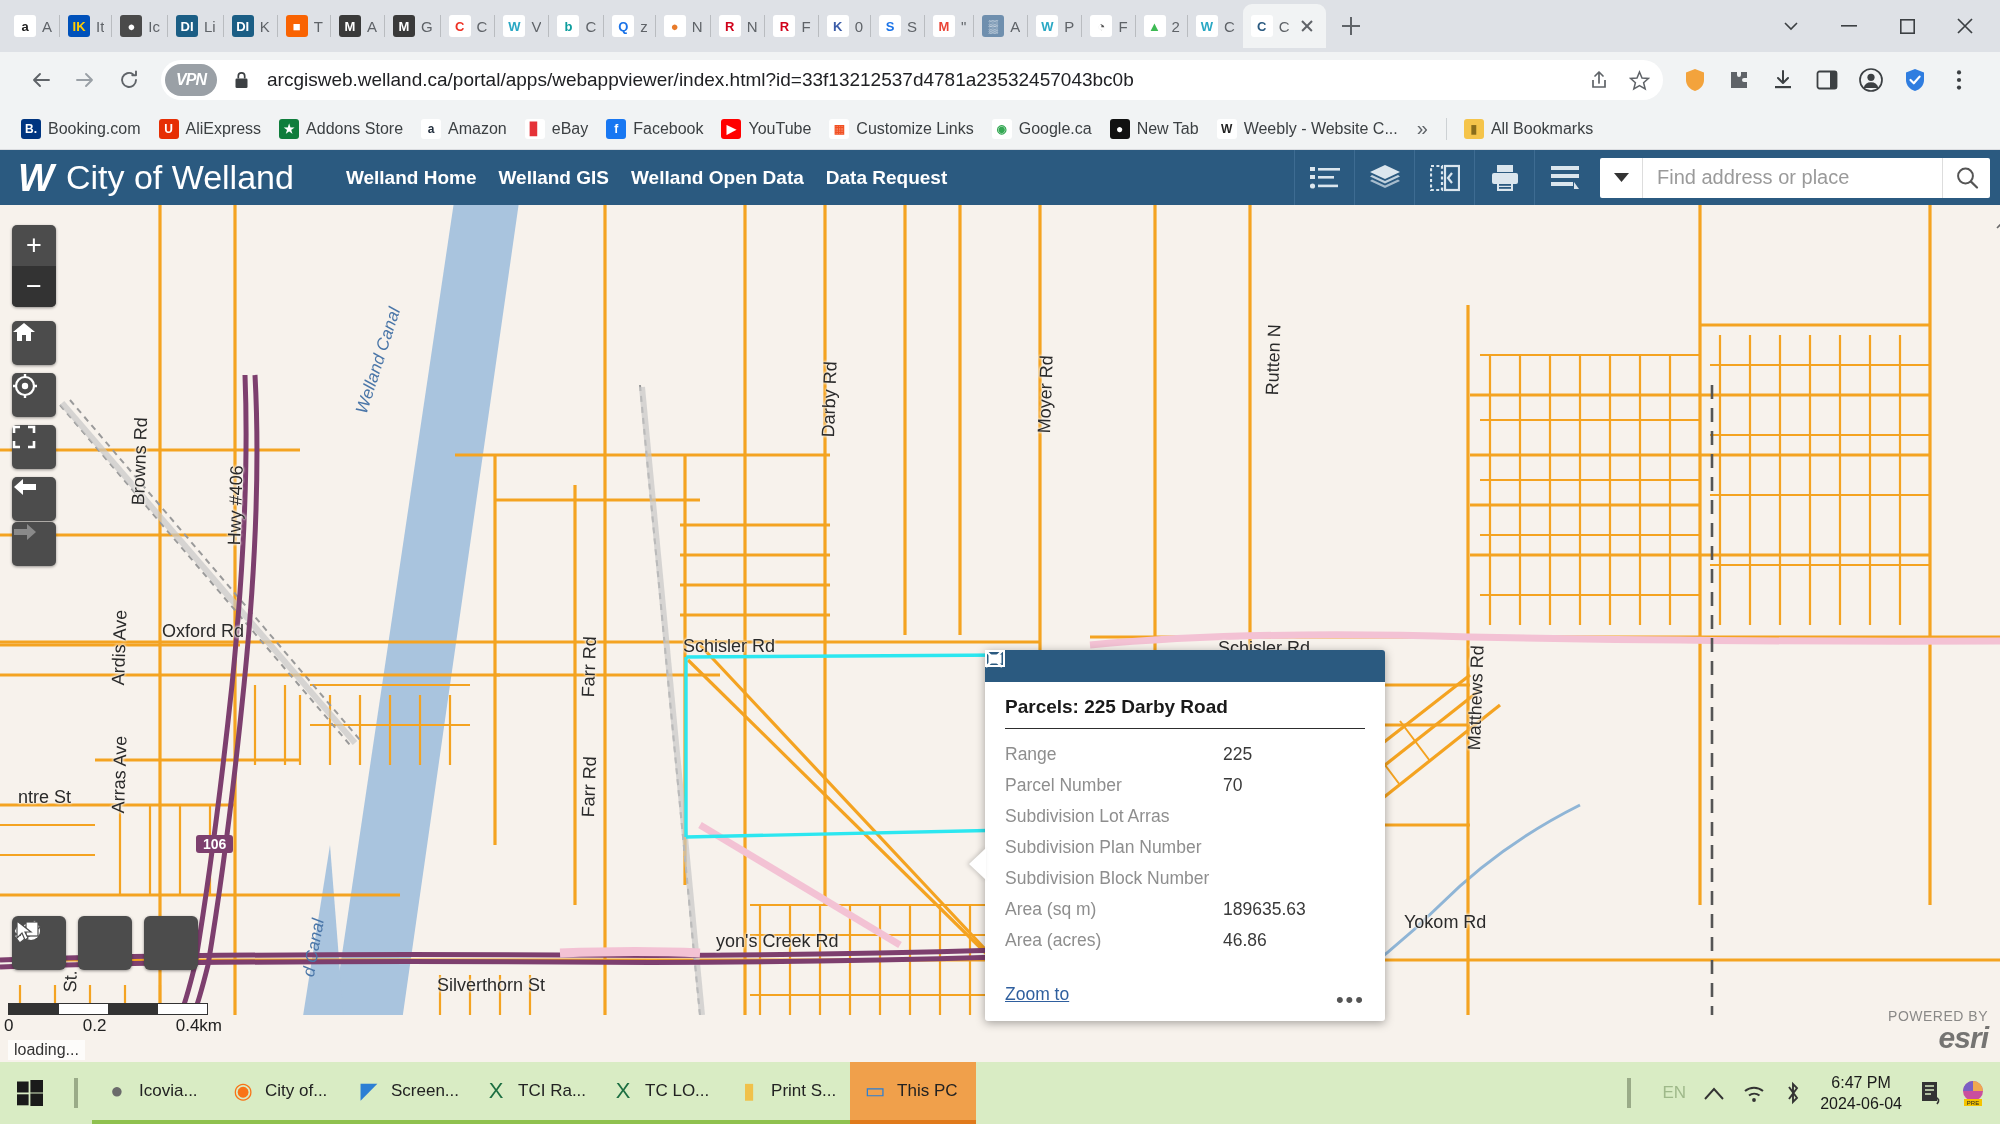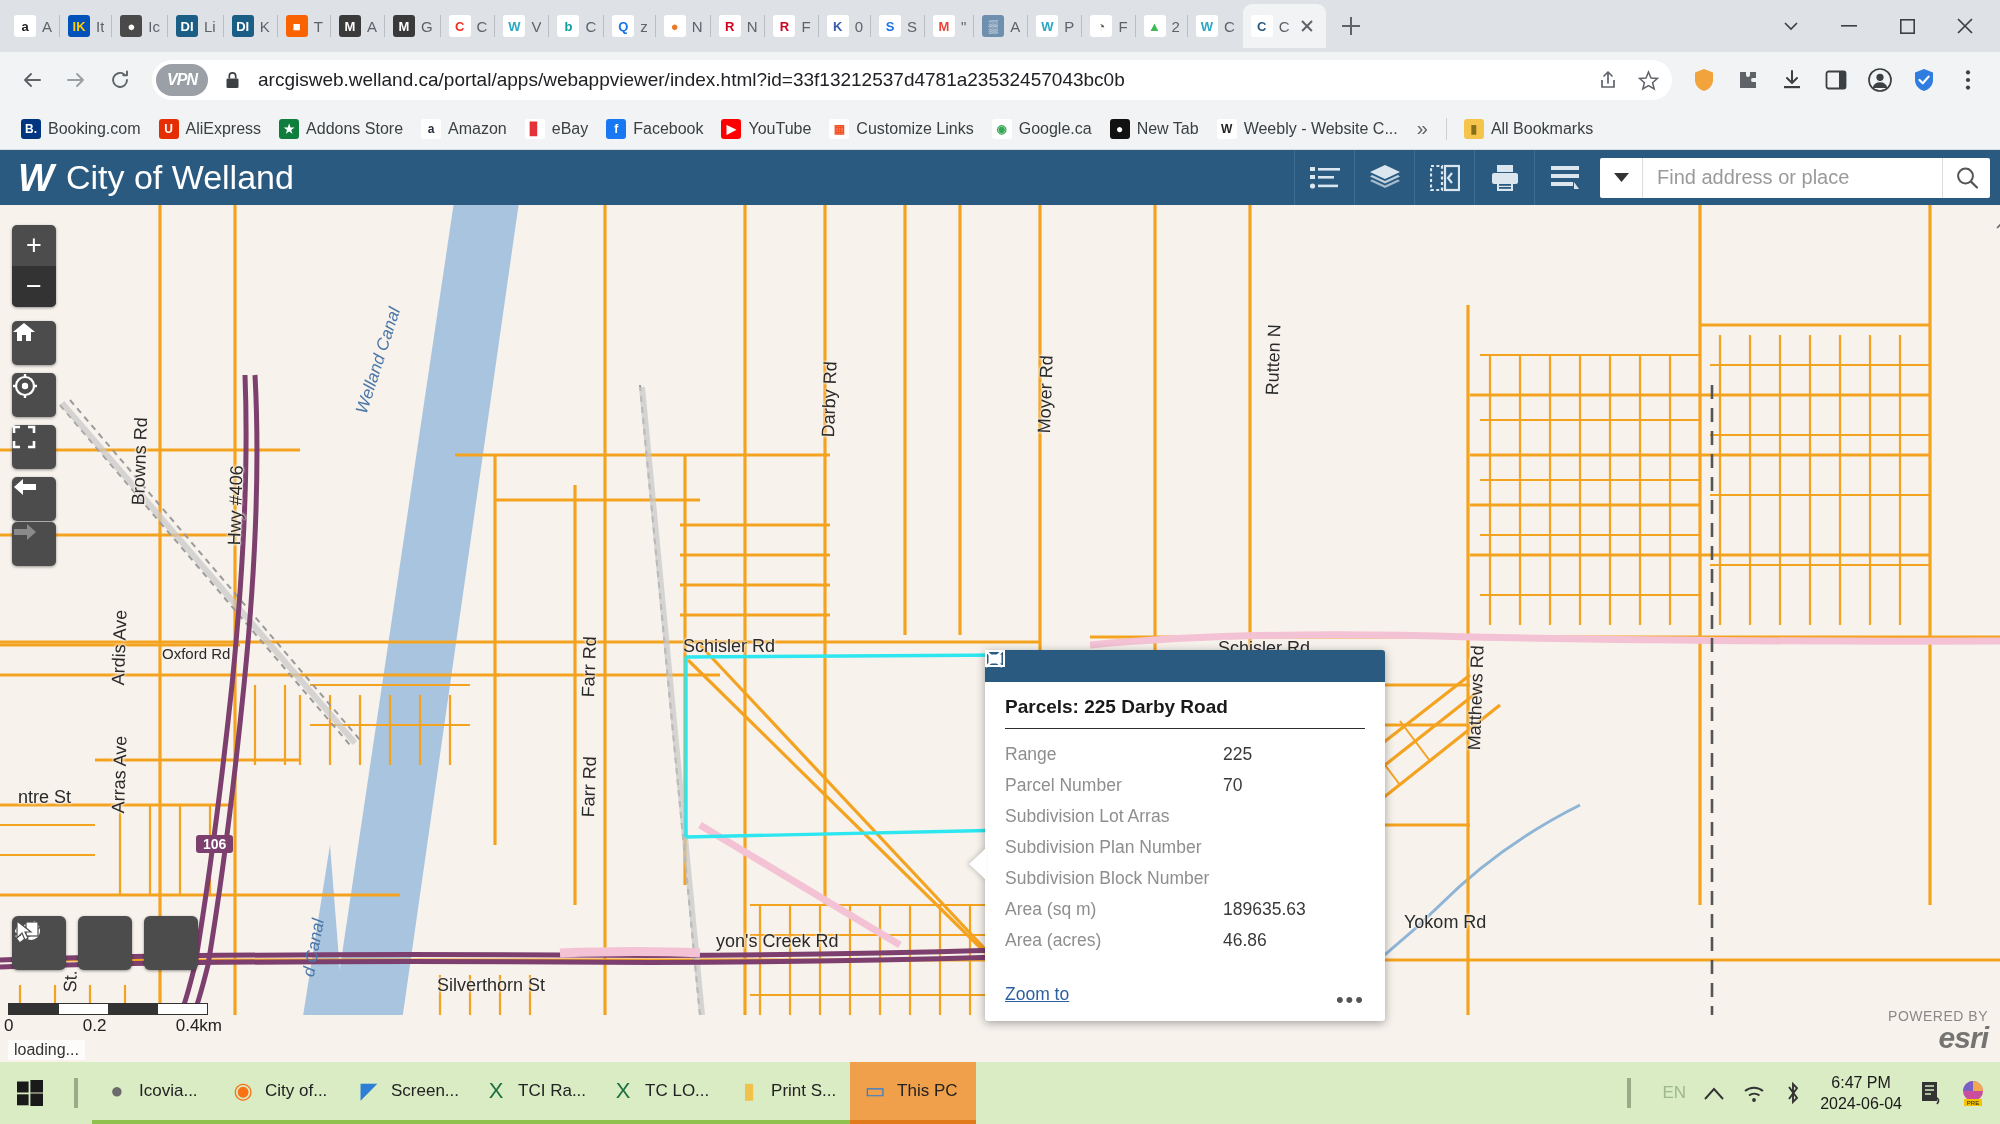--- a/index.html
+++ b/index.html
@@ -53,21 +53,21 @@
   }
   .newtab::before { left: 8px; top: 16px; width: 18px; height: 2px; }
   .newtab::after { left: 16px; top: 8px; width: 2px; height: 18px; }
 
   .winctrl { margin-left: auto; display: flex; align-items: center; gap: 0; flex: none; }
   .winbtn { width: 58px; height: 52px; display: flex; align-items: center; justify-content: center; }
   .winbtn svg { display: block; }
 
   .toolbar {
     height: 56px; background: #f1f3f4; display: flex; align-items: center;
-    padding: 0 12px; gap: 4px; flex: none;
+    padding: 0 21px; gap: 4px; flex: none;
   }
   .navbtn { width: 40px; height: 40px; display: flex; align-items: center; justify-content: center; border-radius: 50%; }
   .navbtn svg { display: block; }
 
   .omnibox {
     flex: 1; height: 40px; background: #fff; border-radius: 20px;
     display: flex; align-items: center; padding: 0 4px 0 4px; margin: 0 8px;
     min-width: 0;
   }
   .vpn-pill {
@@ -614,21 +614,21 @@
           <path d="M686 632 L 1010 625"></path>
         </g>
 
         <path d="M1712 180 V 810" stroke="#555" stroke-width="2.6" fill="none" stroke-dasharray="14 9"></path>
       </svg>
 
       <div id="map-labels-host">
           <div style="position: absolute; left: 352px; top: 205px; white-space: nowrap; transform-origin: left top; transform: rotate(-72deg); pointer-events: none; color: rgb(74, 118, 168); font-style: italic; font-size: 17px;">Welland Canal</div>
           <div style="position: absolute; left: 128px; top: 300px; white-space: nowrap; transform-origin: left top; transform: rotate(-88deg); pointer-events: none; color: rgb(42, 42, 42); font-size: 18px; text-shadow: rgb(247, 242, 236) 0px 0px 3px, rgb(247, 242, 236) 0px 0px 3px, rgb(247, 242, 236) 0px 0px 3px;">Browns Rd</div>
           <div style="position: absolute; left: 224px; top: 340px; white-space: nowrap; transform-origin: left top; transform: rotate(-88deg); pointer-events: none; color: rgb(42, 42, 42); font-size: 18px; text-shadow: rgb(247, 242, 236) 0px 0px 3px, rgb(247, 242, 236) 0px 0px 3px, rgb(247, 242, 236) 0px 0px 3px;">Hwy #406</div>
-          <div style="position: absolute; left: 162px; top: 440px; white-space: nowrap; transform-origin: left top; transform: rotate(0deg); pointer-events: none; color: rgb(42, 42, 42); font-size: 15px; text-shadow: rgb(247, 242, 236) 0px 0px 3px, rgb(247, 242, 236) 0px 0px 3px, rgb(247, 242, 236) 0px 0px 3px;">Oxford Rd</div>
+          <div style="position: absolute; left: 162px; top: 416px; white-space: nowrap; transform-origin: left top; transform: rotate(0deg); pointer-events: none; color: rgb(42, 42, 42); font-size: 18px; text-shadow: rgb(247, 242, 236) 0px 0px 3px, rgb(247, 242, 236) 0px 0px 3px, rgb(247, 242, 236) 0px 0px 3px;">Oxford Rd</div>
           <div style="position: absolute; left: 108px; top: 480px; white-space: nowrap; transform-origin: left top; transform: rotate(-88deg); pointer-events: none; color: rgb(42, 42, 42); font-size: 18px; text-shadow: rgb(247, 242, 236) 0px 0px 3px, rgb(247, 242, 236) 0px 0px 3px, rgb(247, 242, 236) 0px 0px 3px;">Ardis Ave</div>
           <div style="position: absolute; left: 108px; top: 608px; white-space: nowrap; transform-origin: left top; transform: rotate(-88deg); pointer-events: none; color: rgb(42, 42, 42); font-size: 18px; text-shadow: rgb(247, 242, 236) 0px 0px 3px, rgb(247, 242, 236) 0px 0px 3px, rgb(247, 242, 236) 0px 0px 3px;">Arras Ave</div>
           <div style="position: absolute; left: 18px; top: 582px; white-space: nowrap; transform-origin: left top; transform: rotate(0deg); pointer-events: none; color: rgb(42, 42, 42); font-size: 18px; text-shadow: rgb(247, 242, 236) 0px 0px 3px, rgb(247, 242, 236) 0px 0px 3px, rgb(247, 242, 236) 0px 0px 3px;">ntre St</div>
           <div style="position: absolute; left: 818px; top: 232px; white-space: nowrap; transform-origin: left top; transform: rotate(-88deg); pointer-events: none; color: rgb(42, 42, 42); font-size: 18px; text-shadow: rgb(247, 242, 236) 0px 0px 3px, rgb(247, 242, 236) 0px 0px 3px, rgb(247, 242, 236) 0px 0px 3px;">Darby Rd</div>
           <div style="position: absolute; left: 1034px; top: 228px; white-space: nowrap; transform-origin: left top; transform: rotate(-88deg); pointer-events: none; color: rgb(42, 42, 42); font-size: 18px; text-shadow: rgb(247, 242, 236) 0px 0px 3px, rgb(247, 242, 236) 0px 0px 3px, rgb(247, 242, 236) 0px 0px 3px;">Moyer Rd</div>
           <div style="position: absolute; left: 1262px; top: 190px; white-space: nowrap; transform-origin: left top; transform: rotate(-88deg); pointer-events: none; color: rgb(42, 42, 42); font-size: 18px; text-shadow: rgb(247, 242, 236) 0px 0px 3px, rgb(247, 242, 236) 0px 0px 3px, rgb(247, 242, 236) 0px 0px 3px;">Rutten N</div>
           <div style="position: absolute; left: 578px; top: 492px; white-space: nowrap; transform-origin: left top; transform: rotate(-88deg); pointer-events: none; color: rgb(42, 42, 42); font-size: 18px; text-shadow: rgb(247, 242, 236) 0px 0px 3px, rgb(247, 242, 236) 0px 0px 3px, rgb(247, 242, 236) 0px 0px 3px;">Farr Rd</div>
           <div style="position: absolute; left: 578px; top: 612px; white-space: nowrap; transform-origin: left top; transform: rotate(-88deg); pointer-events: none; color: rgb(42, 42, 42); font-size: 18px; text-shadow: rgb(247, 242, 236) 0px 0px 3px, rgb(247, 242, 236) 0px 0px 3px, rgb(247, 242, 236) 0px 0px 3px;">Farr Rd</div>
           <div style="position: absolute; left: 683px; top: 431px; white-space: nowrap; transform-origin: left top; transform: rotate(0deg); pointer-events: none; color: rgb(42, 42, 42); font-size: 18px; text-shadow: rgb(247, 242, 236) 0px 0px 3px, rgb(247, 242, 236) 0px 0px 3px, rgb(247, 242, 236) 0px 0px 3px;">Schisler Rd</div>
           <div style="position: absolute; left: 1218px; top: 433px; white-space: nowrap; transform-origin: left top; transform: rotate(0deg); pointer-events: none; color: rgb(42, 42, 42); font-size: 18px; text-shadow: rgb(247, 242, 236) 0px 0px 3px, rgb(247, 242, 236) 0px 0px 3px, rgb(247, 242, 236) 0px 0px 3px;">Schisler Rd</div>
@@ -788,20 +788,26 @@
           </div>
         </div>
       </div>
     </div>
 
     <div class="appheader">
       <div class="brand">
         <span class="brand-logo">W</span>
         <span class="brand-title">City of Welland</span>
       </div>
+      <div class="appnav" id="appnav-host">
+          <a href="#">Welland Home</a>
+          <a href="#">Welland GIS</a>
+          <a href="#">Welland Open Data</a>
+          <a href="#">Data Request</a>
+        </div>
       <div class="apptools">
         <div class="apptool">
           <svg width="30" height="26" viewBox="0 0 30 26">
               <g fill="#dbe6ee">
                 <rect x="0" y="2" width="5" height="4"></rect>
                 <rect x="8" y="3" width="22" height="2.6"></rect>
                 <rect x="0" y="10" width="5" height="4"></rect>
                 <rect x="8" y="11" width="16" height="2.6"></rect>
                 <circle cx="2.5" cy="21" r="2.6"></circle>
                 <rect x="8" y="19.6" width="20" height="2.6"></rect>

